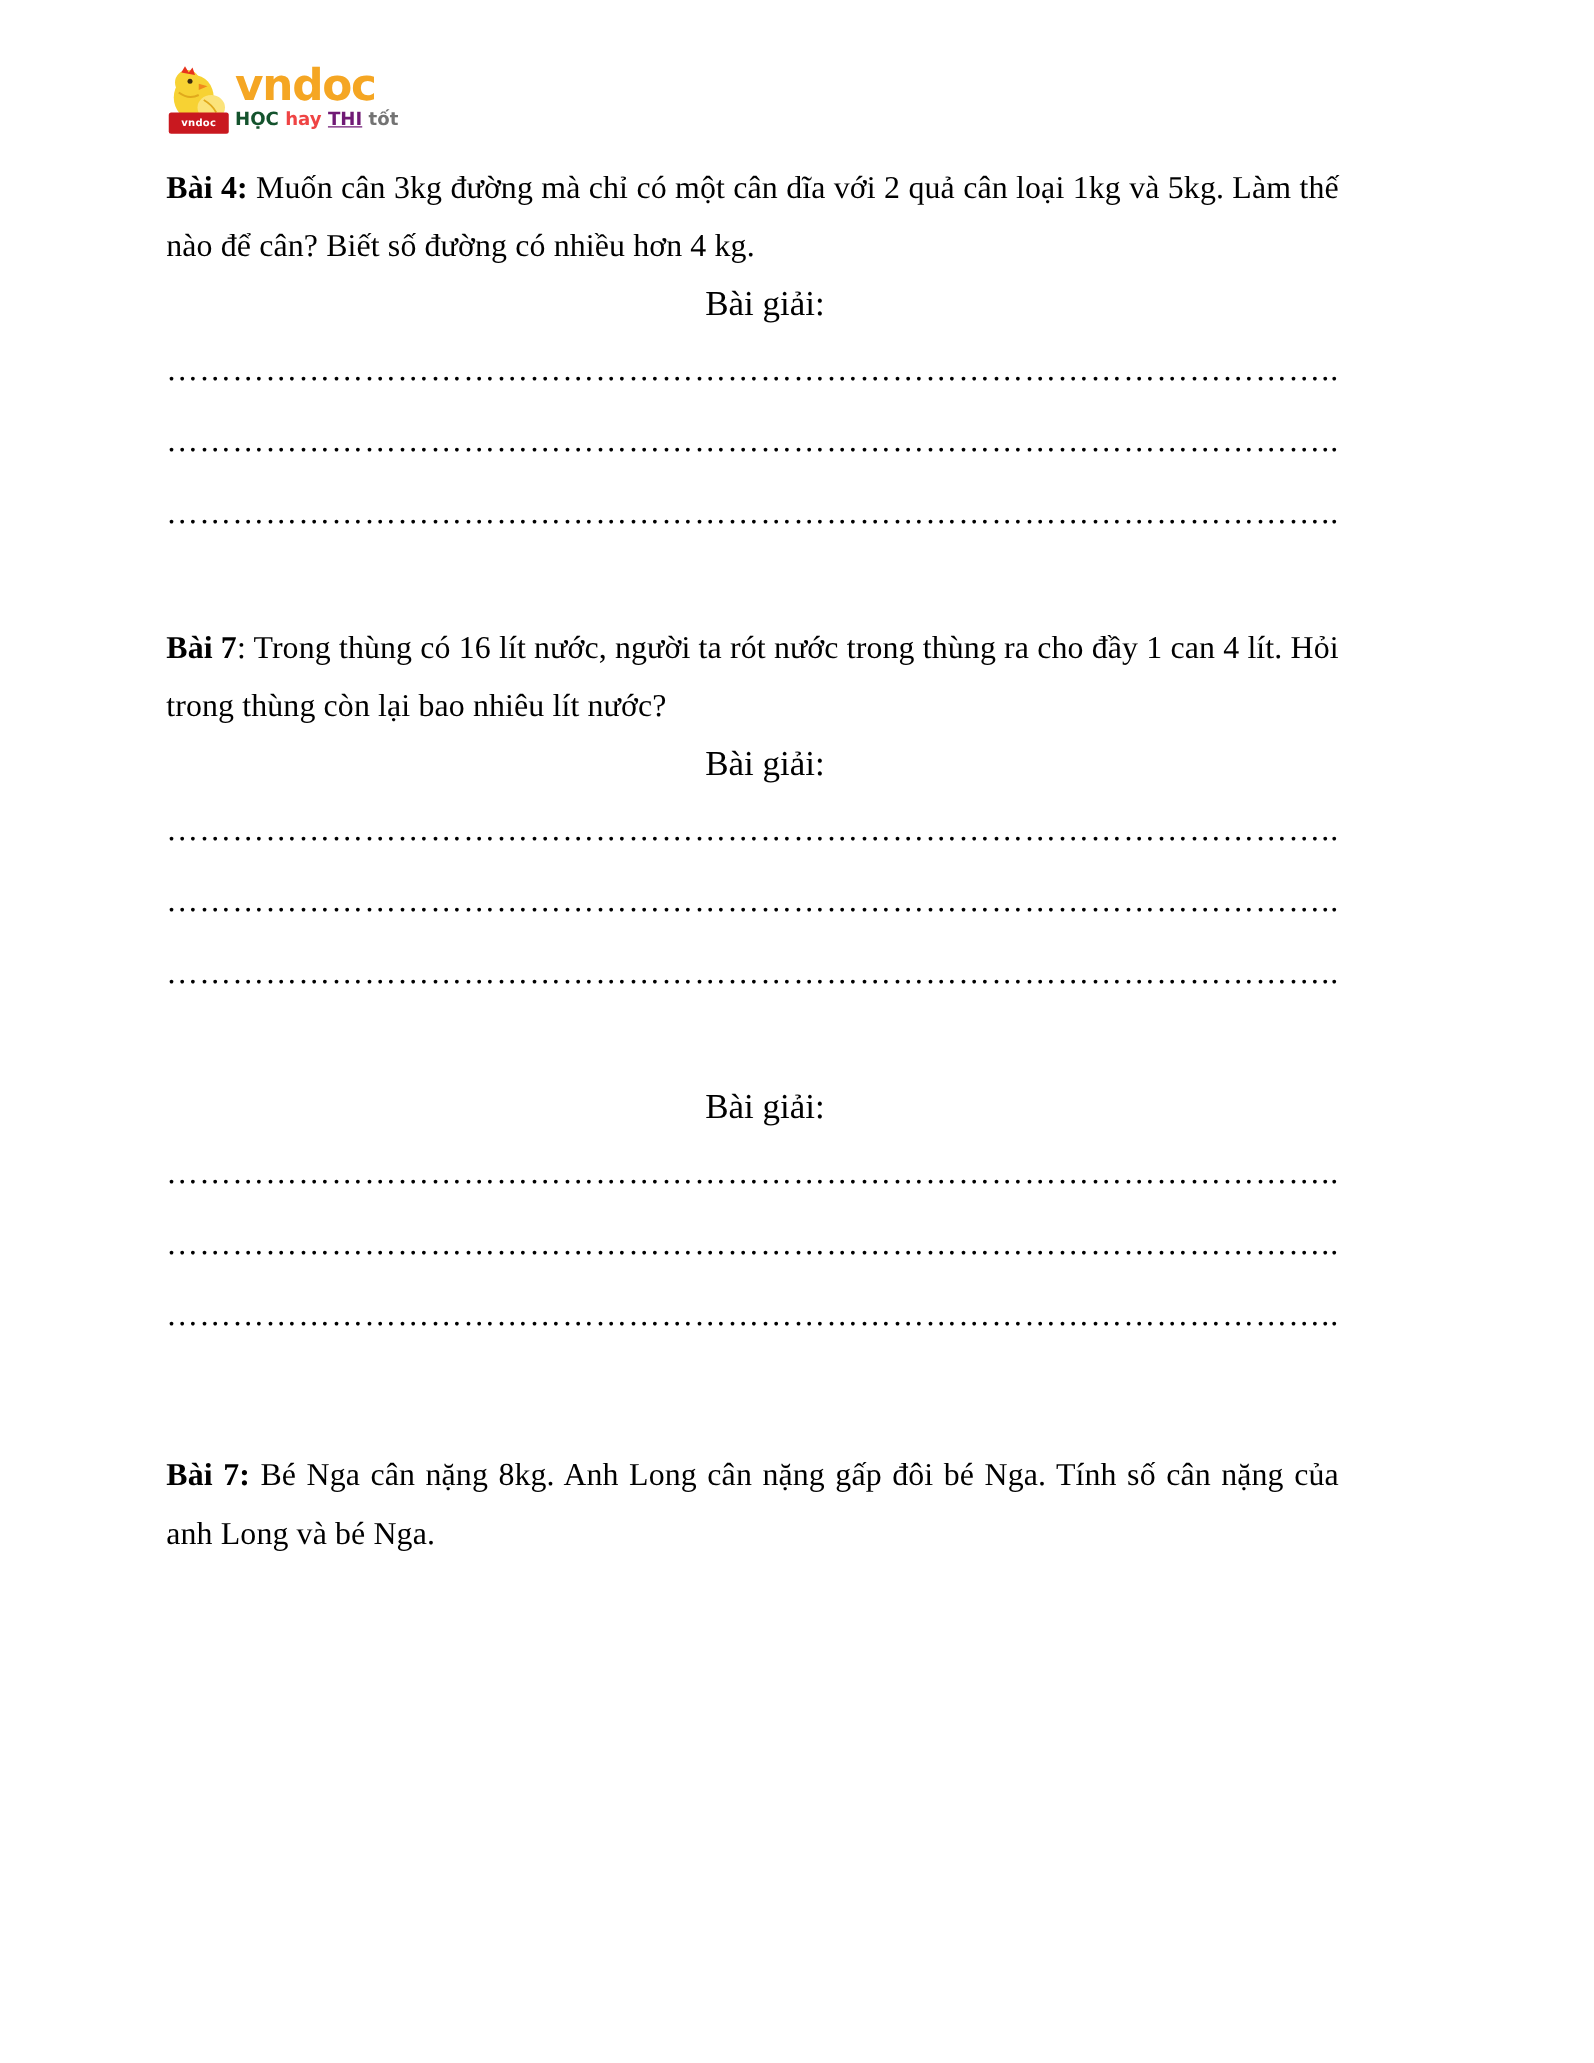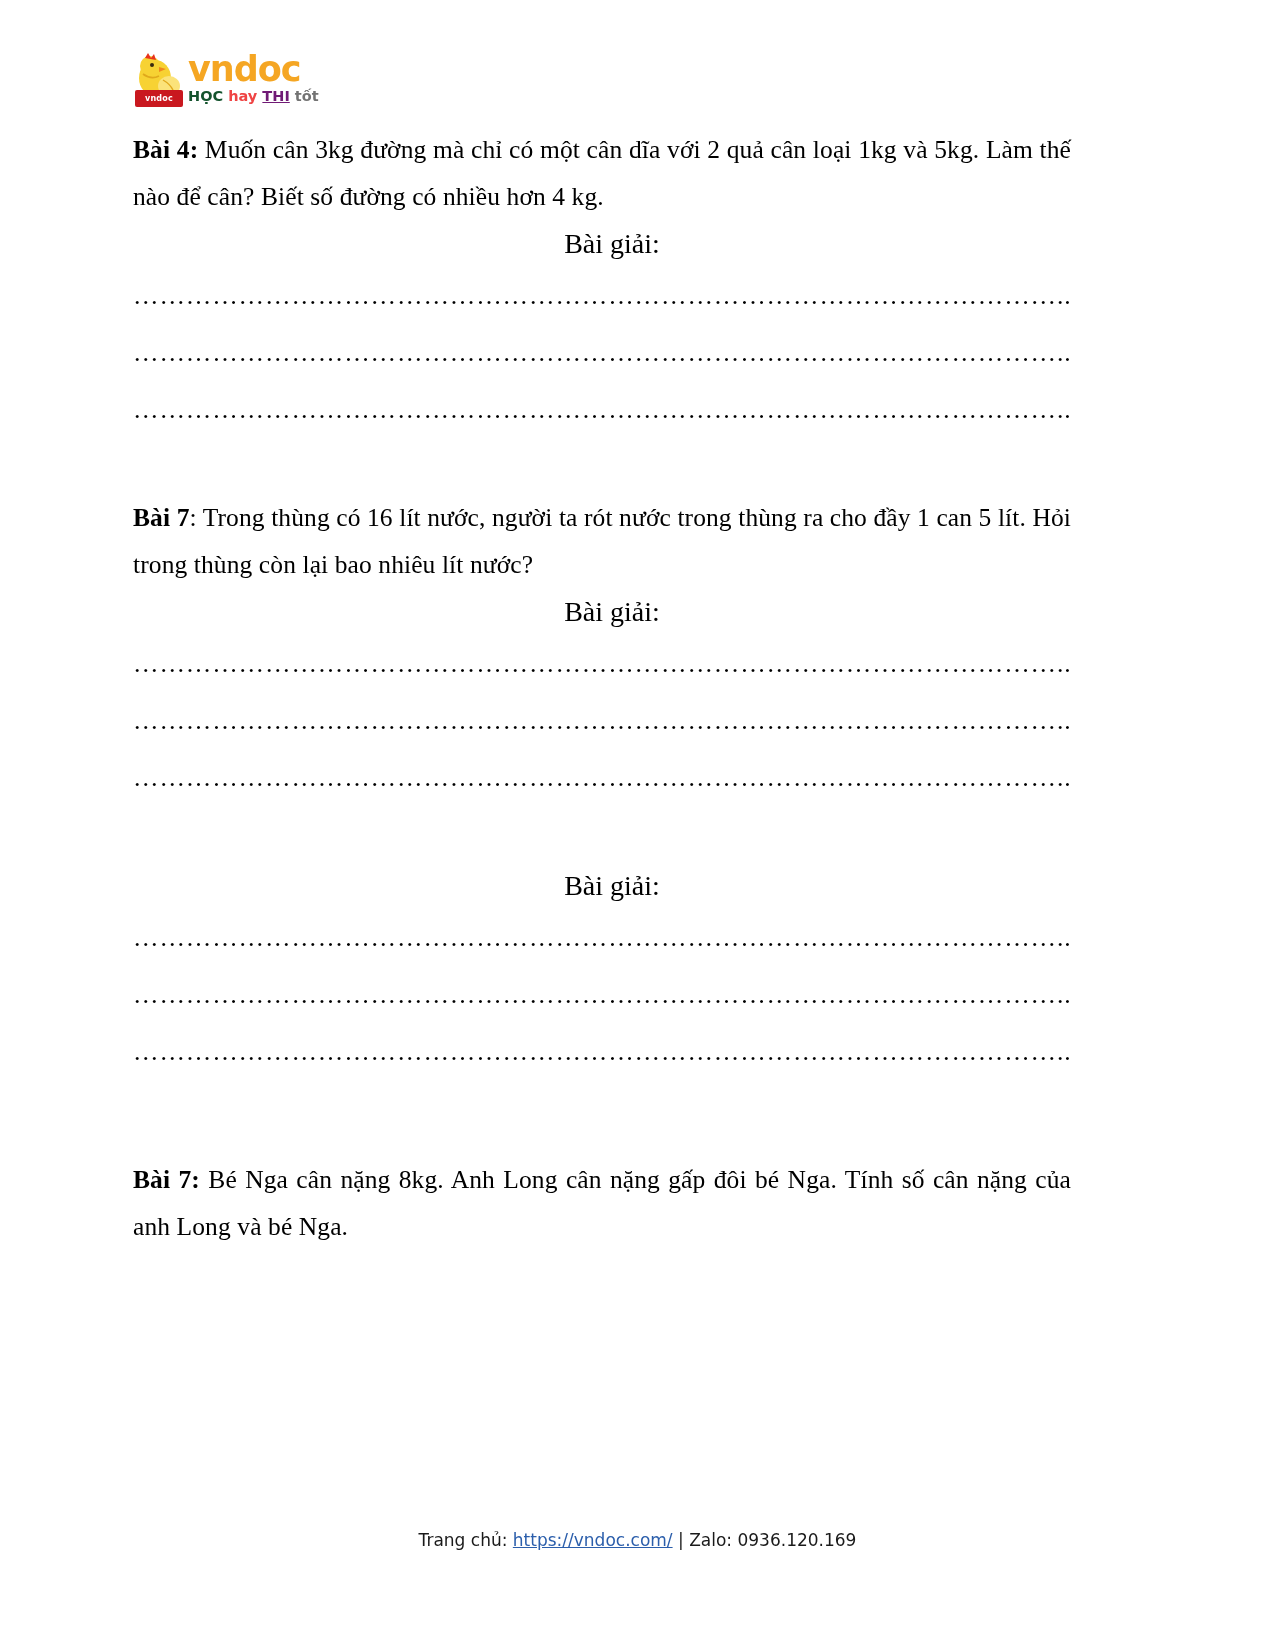--- a/index.html
+++ b/index.html
@@ -173,21 +173,21 @@
       <p class="q-text"><span class="label">Bài 4:</span><span> Muốn cân 3kg đường mà chỉ có một cân dĩa với 2 quả cân loại 1kg và 5kg. Làm thế nào để cân? Biết số đường có nhiều hơn 4 kg.</span></p>
       <p class="solution-label">Bài giải:</p>
       <div class="dot-line">……………………………………………………………………………………………..</div>
       <div class="dot-line">……………………………………………………………………………………………..</div>
       <div class="dot-line">……………………………………………………………………………………………..</div>
     </div>
 
     <div class="spacer-lg"></div>
 
     <div class="q-block">
-      <p class="q-text"><span class="label">Bài 7</span><span>: Trong thùng có 16 lít nước, người ta rót nước trong thùng ra cho đầy 1 can 5 lít. Hỏi trong thùng còn lại bao nhiêu lít nước?</span></p>
+      <p class="q-text"><span class="label">Bài 7</span><span>: Trong thùng có 16 lít nước, người ta rót nước trong thùng ra cho đầy 1 can 4 lít. Hỏi trong thùng còn lại bao nhiêu lít nước?</span></p>
       <p class="solution-label">Bài giải:</p>
       <div class="dot-line">……………………………………………………………………………………………..</div>
       <div class="dot-line">……………………………………………………………………………………………..</div>
       <div class="dot-line">……………………………………………………………………………………………..</div>
     </div>
 
     <div class="spacer-lg"></div>
 
     <div class="q-block">
       <p class="solution-label">Bài giải:</p>
@@ -198,17 +198,14 @@
 
     <div class="spacer-lg"></div>
     <div class="spacer-sm"></div>
 
     <div class="q-block">
       <p class="q-text"><span class="label">Bài 7:</span><span> Bé Nga cân nặng 8kg. Anh Long cân nặng gấp đôi bé Nga. Tính số cân nặng của anh Long và bé Nga.</span></p>
     </div>
 
   </div>
 
-  <div class="footer">
-    <span>Trang chủ: </span><a class="footer-link" href="#">https://vndoc.com/</a><span class="sep"> | </span><span>Zalo: 0936.120.169</span>
-  </div>
 
 </div>
 
 </body></html>

